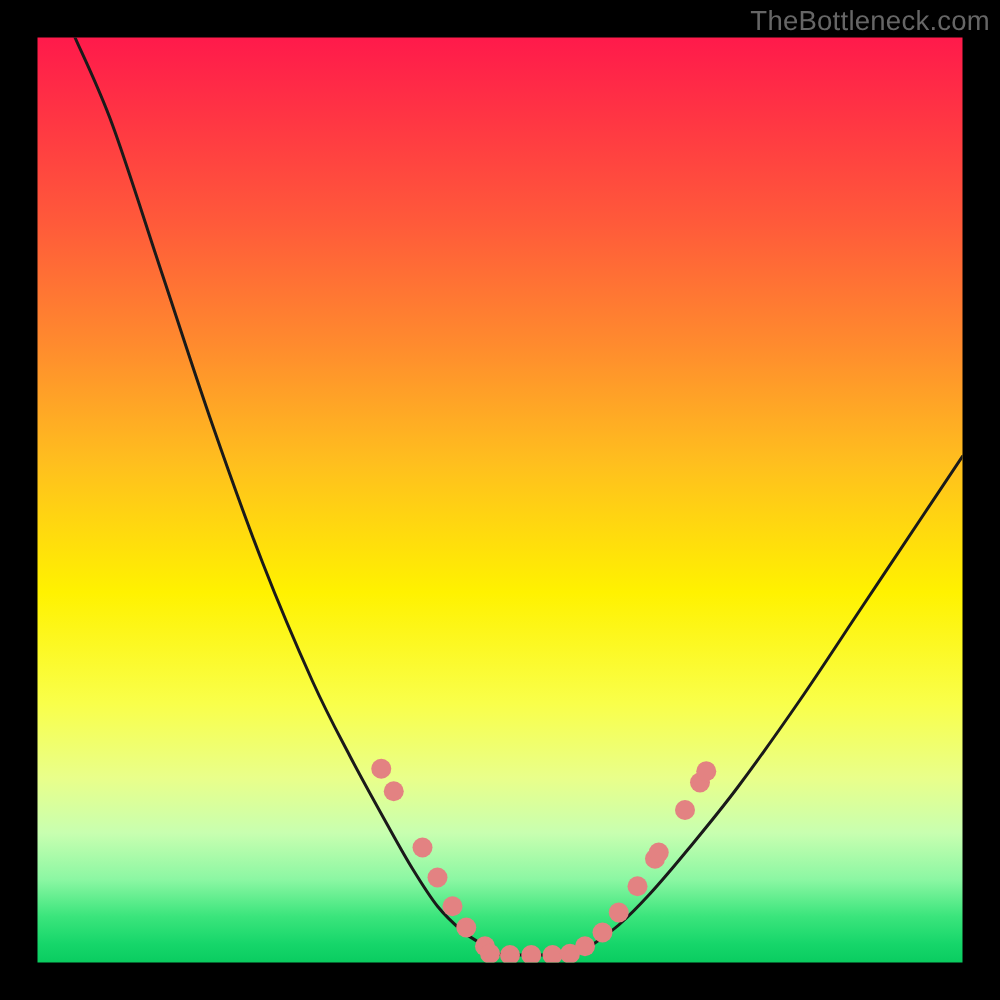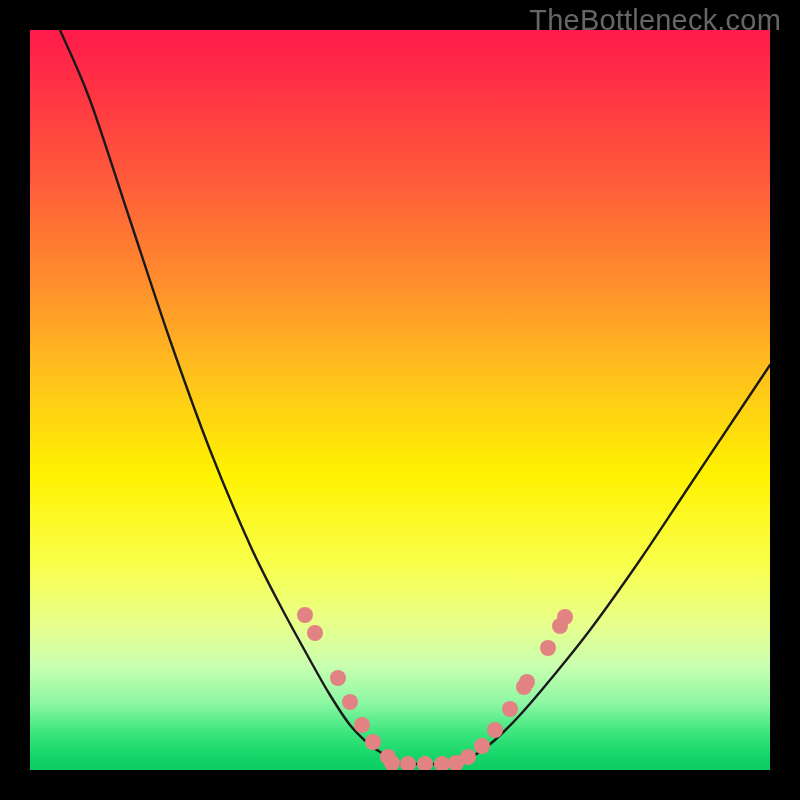--- a/index.html
+++ b/index.html
@@ -37,23 +37,23 @@
       #c8ffb0 86%,
       #8cf7a3 91%,
       #3be57c 95%,
       #16d66a 98%,
       #0acc60 100%
     );
   }
   .watermark {
     position: absolute;
     top: 4px;
-    right: 19px;
+    right: 8px;
     color: #666;
-    font-size: 29px;
+    font-size: 22px;
     letter-spacing: 0.2px;
     user-select: none;
   }
   svg.curves {
     position: absolute;
     left: 0;
     top: 0;
     width: 740px;
     height: 740px;
     pointer-events: none;

